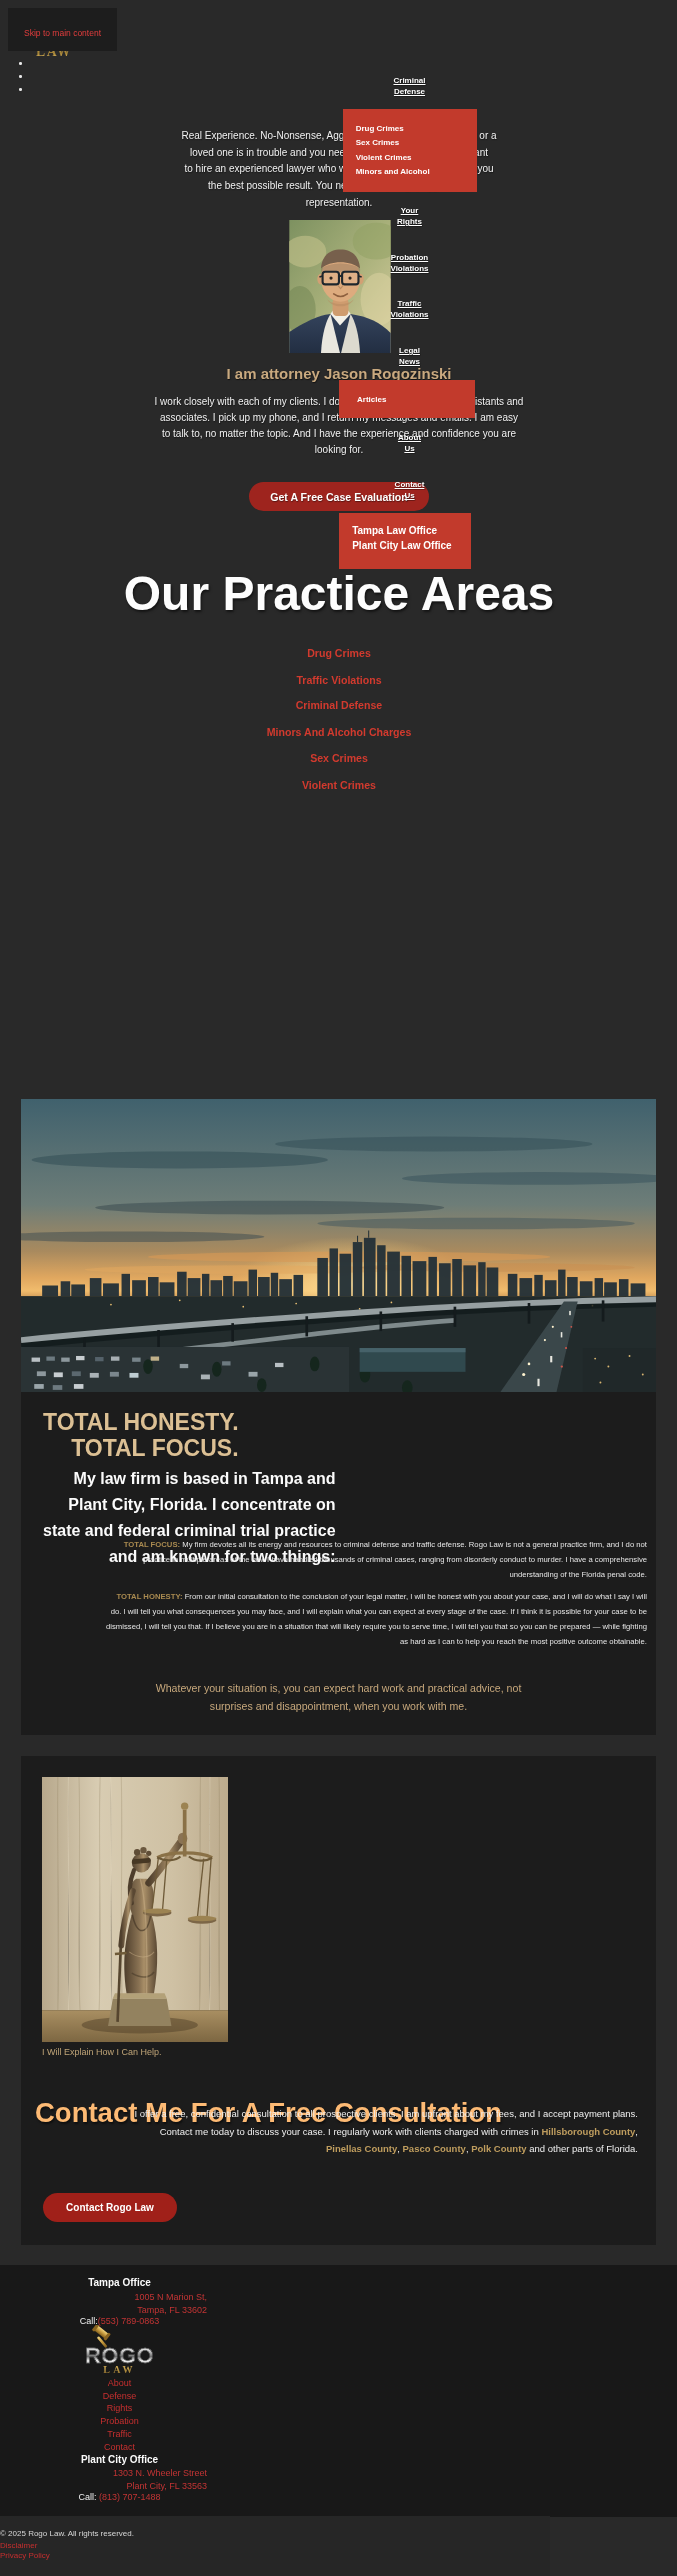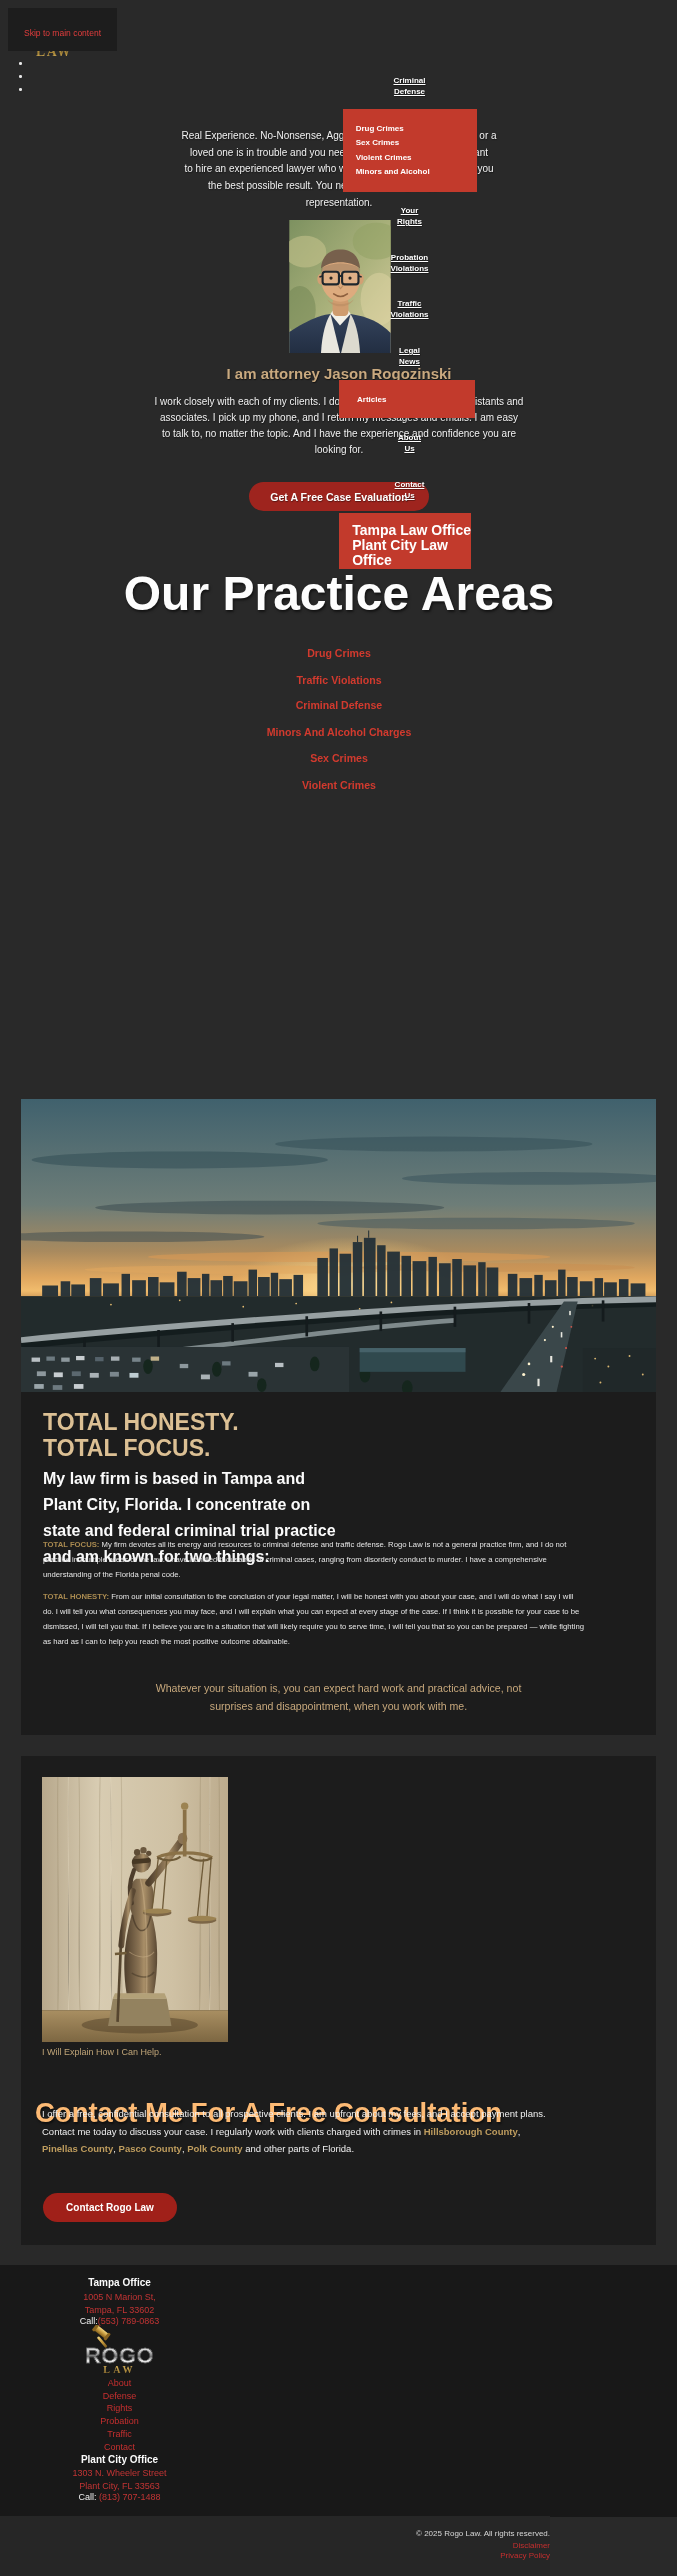--- a/index.html
+++ b/index.html
@@ -1,21 +1,21 @@
 <!DOCTYPE html>
 <html style="font-size:8.5px"><head>
 <meta charset="utf-8">
 <style>
   * { margin:0; padding:0; box-sizing:border-box; }
   html,body { background:#292929; }
   body { font-family:"Liberation Sans","DejaVu Sans",sans-serif; }
   #page { position:relative; width:678px; height:2576px; margin:0 auto; background:#292929; overflow:hidden; }
 
   .abs { position:absolute; }
-  .preline { white-space:pre-line; }
+  .preline { white-space:pre-line;text-align:right; }
 
   
   .skip-box { left:8px; top:8px; width:109px; height:43px; background:#1d1d1d; z-index:6; }
   .skip-link { position:absolute; left:16px; top:20px; color:#e23d3d; font-size:8.5px; text-decoration:none; }
   .law-top { left:36px; top:44px; font-family:"Liberation Serif","DejaVu Serif",serif; font-weight:bold; font-size:13.8px; letter-spacing:1.6px;
              background:linear-gradient(180deg,#e8c56a 10%,#9c7c33 55%,#c9a54e 75%,#6f5520 100%);
              -webkit-background-clip:text; background-clip:text; color:transparent; z-index:5; }
   .bullet { width:2.6px; height:2.6px; border-radius:50%; background:#e8e8e8; left:19px; z-index:5; }
 
   
@@ -23,21 +23,21 @@
                   text-shadow:1.1px 1.6px 2.1px rgba(0,0,0,.55); z-index:2; }
   .hero-intro { left:138px; width:402px; top:128px; text-align:center; color:#f1f1f1; font-size:10px; line-height:16.7px; z-index:1;
                 text-shadow:0.5px 0.5px 1.1px rgba(0,0,0,.5); }
   .navlbl { width:69px; left:375px; text-align:center; color:#ffffff; font-weight:bold; font-size:8px; line-height:11px; z-index:5;
             text-shadow:0.5px 0.5px 1.1px rgba(0,0,0,.6); }
   .dropdown { background:#c23a2c; color:#fff; font-weight:bold; z-index:4; }
   .dd-item { display:block; color:#fff; text-decoration:none; font-size:8px; line-height:14.3px; }
   .dd1 { left:343px; top:109px; width:134px; height:83px; padding:13.2px 0 0 12.7px; }
   .dd-articles { left:339px; top:380px; width:136px; height:38px; padding:12.7px 0 0 18px; }
   .dd-offices { left:339px; top:513px; width:132px; height:56px; padding:10px 0 0 13.2px; }
-  .dd-offices .dd-item { font-size:14px; line-height:15px; }
+  .dd-offices .dd-item { font-size:10px; line-height:15px; }
 
   .photo { left:289px; top:220px; width:102px; height:133px; z-index:2; }
   .attorney-heading { left:0; width:100%; top:365px; text-align:center; color:#c9a97f; font-size:15px; font-weight:bold;
                       text-shadow:0.5px 1.1px 1.1px rgba(0,0,0,.6); z-index:1; }
   .about-para { left:48px; width:582px; top:394px; text-align:center; color:#f1f1f1; font-size:10px; line-height:16px; z-index:1;
                 text-shadow:0.5px 0.5px 1.1px rgba(0,0,0,.5); }
   .pill { left:249px; top:482px; width:180px; height:29px; border-radius:15px; background:#9e241e; z-index:3; border:none;
           color:#fff; font-weight:bold; font-size:10.6px; font-family:inherit; text-shadow:0.5px 0.5px 1.1px rgba(0,0,0,.45); cursor:pointer; }
 
   
@@ -74,21 +74,21 @@
   .f-call a { color:#c23434; text-decoration:none; }
   .rogo-main { position:absolute; left:0; width:100%; top:78px; font-size:22px; font-weight:bold; letter-spacing:0.5px;
                background:linear-gradient(180deg,#ffffff 0%,#cfcfcf 30%,#6e6e6e 52%,#ececec 68%,#8f8f8f 100%);
                -webkit-background-clip:text; background-clip:text; color:transparent; -webkit-text-stroke:0.5px #242424; }
   .rogo-sub { position:absolute; left:0; width:100%; top:99px; font-family:"Liberation Serif","DejaVu Serif",serif; font-weight:bold;
               font-size:10px; letter-spacing:3.2px;
               background:linear-gradient(180deg,#e3bd62,#8a6a28); -webkit-background-clip:text; background-clip:text; color:transparent; }
   .gavel { position:absolute; left:59px; top:60px; }
   .f-links { position:absolute; left:0; width:100%; top:112px; }
   .f-links a { display:block; color:#c62f2f; font-size:9px; line-height:12.7px; text-decoration:none; }
-  .bottom-bar { left:0; top:2516px; width:550px; height:60px; background:#262626; text-align:right; }
+  .bottom-bar { left:0; top:2516px; width:550px; height:60px; background:#262626; text-align:left; }
   .bb-copy { position:absolute; left:0; width:100%; top:12.7px; color:#d6d6d6; font-size:8px; }
   .bb-link { position:absolute; left:0; width:100%; font-size:8px; }
   .bb-link a { color:#c62f2f; text-decoration:none; }
 </style>
 </head>
 <body>
 
 <div id="page">
 
   <div class="abs skip-box">

